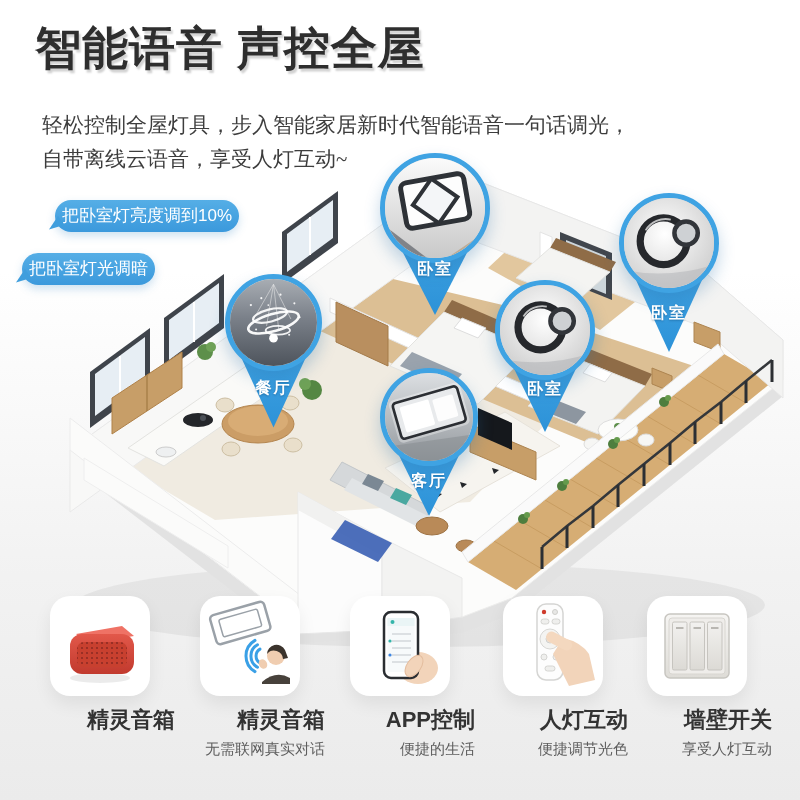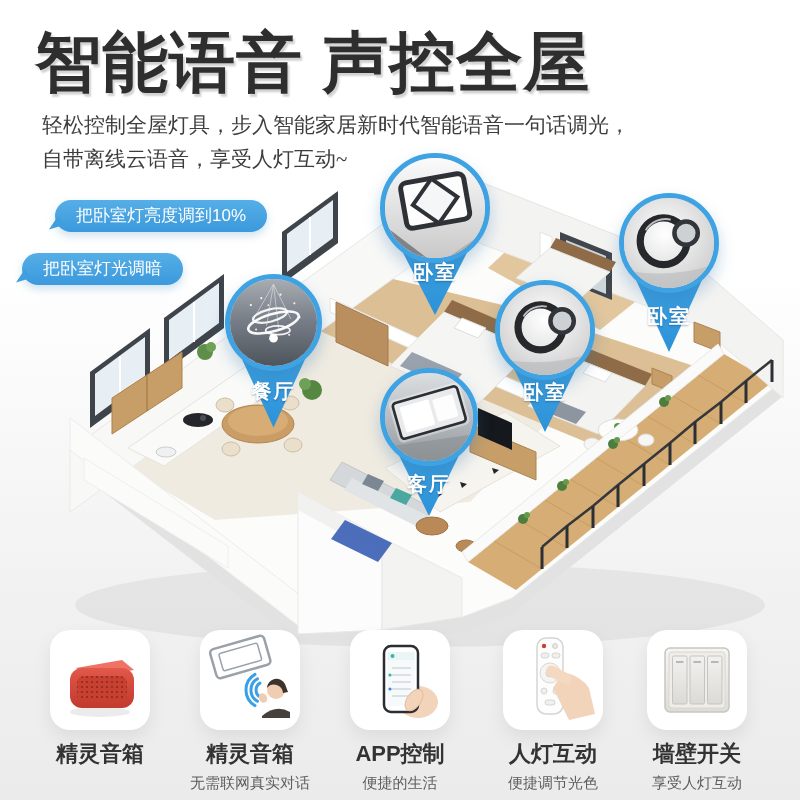--- a/index.html
+++ b/index.html
@@ -4,28 +4,28 @@
 <style>
   html,body{margin:0;padding:0;}
   body{
     width:800px;height:800px;position:relative;overflow:hidden;
     font-family:"Liberation Sans","DejaVu Sans",sans-serif;
     background:linear-gradient(180deg,#ffffff 0%,#ffffff 34%,#f2f2f2 72%,#ebebeb 100%);
   }
   
   .title{
     position:absolute;left:35px;top:18px;width:740px;
-    font-size:66px;font-weight:bold;color:#2e2e2e;letter-spacing:1px;
+    font-size:46px;font-weight:bold;color:#2e2e2e;letter-spacing:1px;
     text-shadow:2px 3px 2px rgba(0,0,0,0.18);white-space:nowrap;
   }
   .subtitle{position:absolute;left:42px;top:108px;width:640px;
     font-size:21px;line-height:34px;color:#3d3d3d;font-family:Liberation Serif, serif;}
   
   .bubble{
-    position:absolute;height:32px;line-height:32px;padding:0 21px;
+    position:absolute;height:32px;line-height:32px;padding:0 7px;
     background:linear-gradient(180deg,#55aee6,#3b99dc);
     color:#fff;font-size:17px;border-radius:16px;white-space:nowrap;
     box-shadow:0 4px 8px rgba(60,140,200,.25);
   }
   .bubble::before{
     content:"";position:absolute;left:-6px;bottom:1px;width:15px;height:15px;
     background:#3f9edd;clip-path:polygon(0 90%,60% 0,100% 60%);
   }
   .bubble1{left:55px;top:200px;}
   .bubble2{left:22px;top:253px;font-family:Liberation Serif, serif;}
@@ -40,25 +40,25 @@
   }
   .pin-circle{
     position:absolute;left:0;top:0;width:var(--d);height:var(--d);
     box-sizing:border-box;border:5px solid #3fa3e3;border-radius:50%;
     overflow:hidden;background:#d9d9d9;
     box-shadow:0 8px 16px rgba(40,110,170,.28);
   }
   .pin-circle svg{display:block;width:100%;height:100%;}
   .pin-label{
     position:absolute;left:0;top:var(--lt);width:var(--d);text-align:center;
-    color:#fff;font-weight:bold;font-size:20px;letter-spacing:2px;
+    color:#fff;font-weight:bold;font-size:16px;letter-spacing:2px;
     text-shadow:0 1px 2px rgba(0,40,80,.35);
   }
   
-  .feature{position:absolute;top:630px;width:150px;text-align:center;}
+  .feature{position:absolute;top:596px;width:150px;text-align:right;}
   .f-card{
     width:100px;height:100px;margin:0 auto;border-radius:20px;background:#fff;
     box-shadow:0 8px 18px rgba(0,0,0,.07);
   }
   .f-card svg{display:block;width:100px;height:100px;}
   .f-title{margin-top:9px;font-size:22px;font-weight:bold;color:#333;white-space:nowrap;}
   .f-sub{margin-top:5px;font-size:15px;color:#5d5d5d;white-space:nowrap;}
 </style>
 </head>
 <body>

